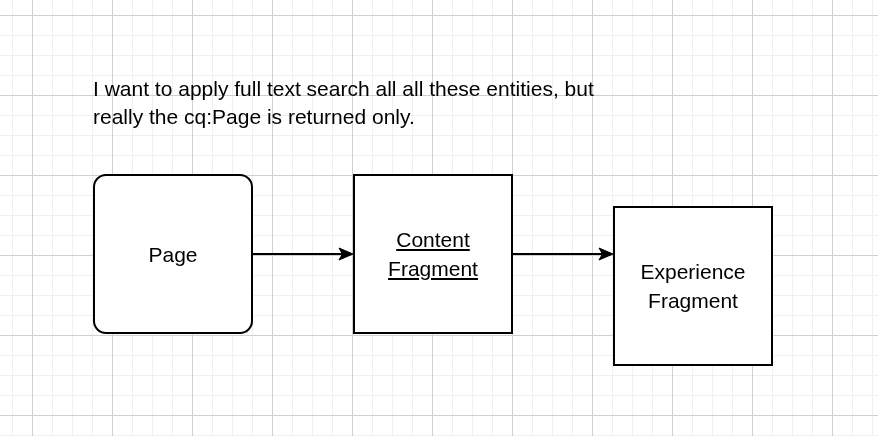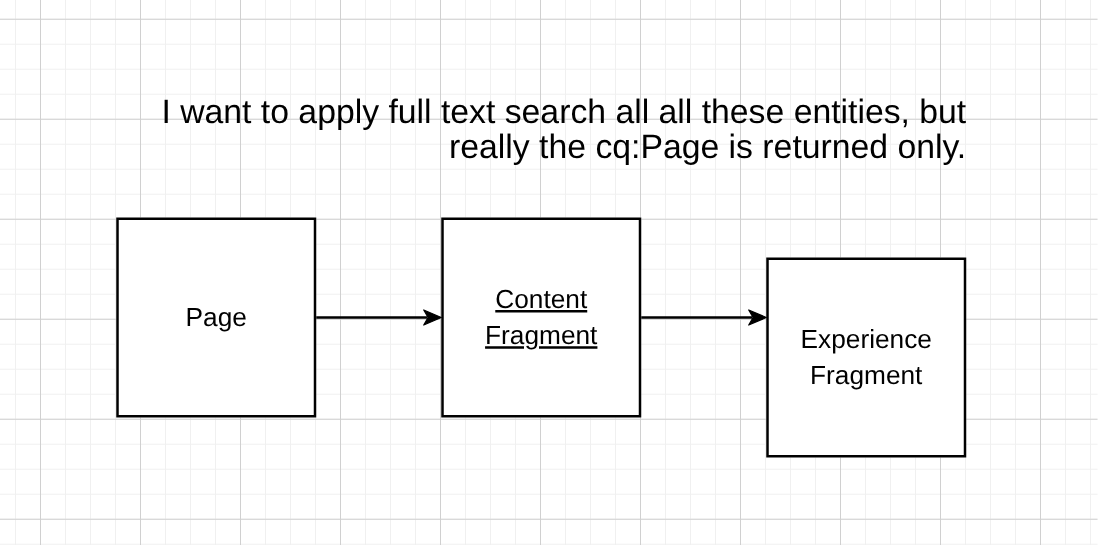--- a/index.html
+++ b/index.html
@@ -20,43 +20,43 @@
       linear-gradient(to right, var(--color-grid-minor, #f0f0f0) 1px, transparent 1px),
       linear-gradient(to bottom, var(--color-grid-minor, #f0f0f0) 1px, transparent 1px);
     background-size: 80px 80px, 80px 80px, 20px 20px, 20px 20px;
     background-position: 32px 15px, 32px 15px, 12px 15px, 12px 15px;
   }
   .annotation {
     position: absolute;
     left: 93px;
     top: 75px;
     width: 680px;
-    text-align: right;
-    font-size: 27px;
+    text-align: left;
+    font-size: 21px;
     line-height: 28px;
     color: var(--color-text, #000000);
   }
   .node {
     position: absolute;
     top: 174px;
     width: 160px;
     height: 160px;
     box-sizing: border-box;
     background: var(--color-shape-fill, #ffffff);
     border: 2px solid var(--color-shape-stroke, #000000);
     display: flex;
     align-items: center;
     justify-content: center;
     text-align: center;
     font-size: 21px;
     line-height: 29px;
     color: var(--color-text, #000000);
     padding: 0 8px;
   }
-  .node-page { left: 93px; }
+  .node-page { left: 93px; border-radius: 13px; }
   .node-content-fragment { left: 353px; text-decoration: underline; }
   .node-experience-fragment { left: 613px; margin-top: 32px; }
   .edges-layer {
     position: absolute;
     left: 0;
     top: 0;
     width: 878px;
     height: 436px;
   }
   .edge-line {

